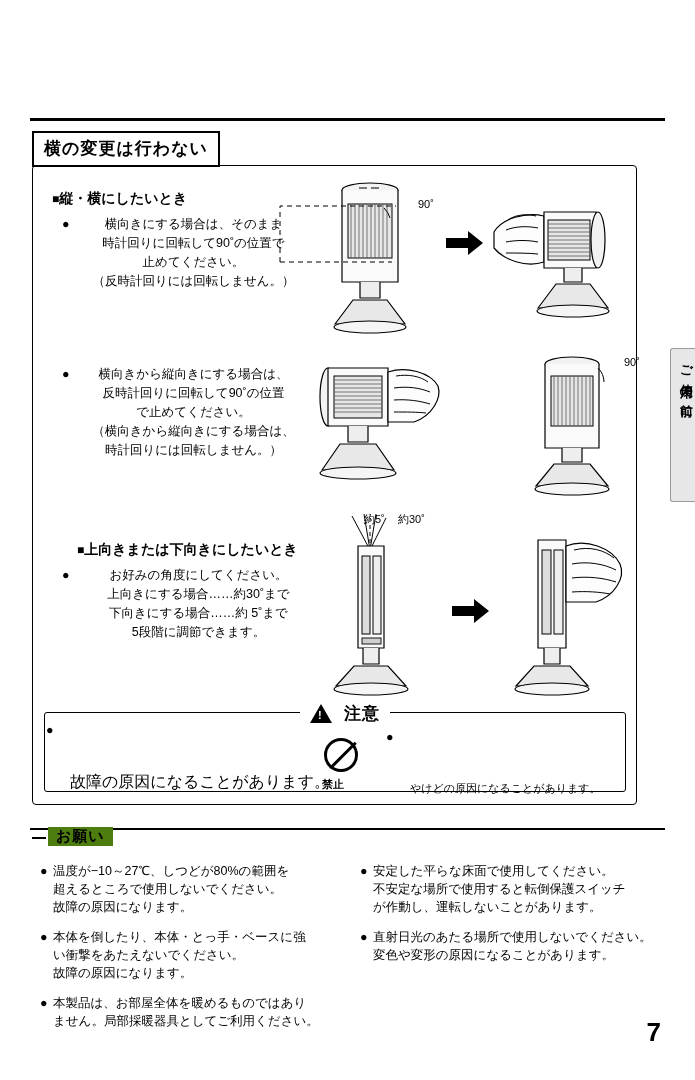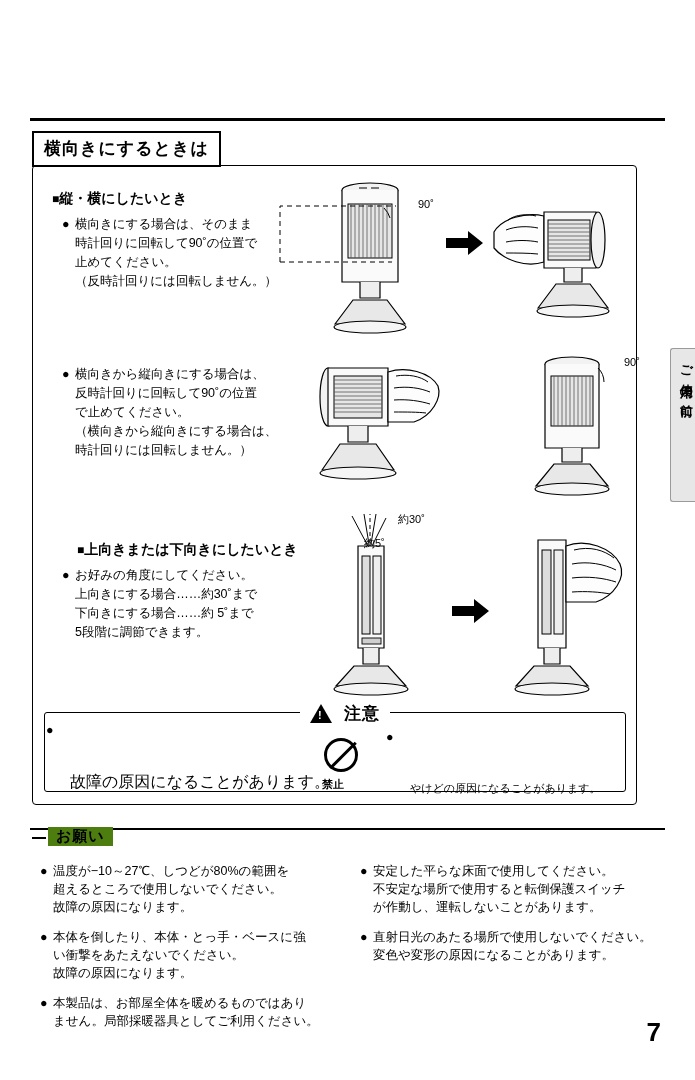--- a/index.html
+++ b/index.html
@@ -52,21 +52,21 @@
 
   
   .sub-head{
     position:absolute;font-size:14px;font-weight:bold;
   }
   .sub-head .sq{font-size:12px;}
   .bullet{
     position:absolute;font-size:12.5px;line-height:19px;
   }
   .bullet .dot{position:absolute;left:0;top:0;}
-  .bullet .txt{display:block;margin-left:13px;white-space:pre;}
+  .bullet .txt{display:block;margin-left:13px;white-space:pre;text-align:center;}
 
   
   .caution-box{
     position:absolute;left:44px;top:712px;width:582px;height:80px;
     border:1.5px solid #000;border-radius:3px;box-sizing:border-box;
   }
   .caution-head{
     position:absolute;left:300px;top:702px;
     background:#fff;padding:0 10px;
     font-size:17px;font-weight:bold;letter-spacing:1px;
@@ -131,21 +131,21 @@
   .ill{position:absolute;}
   .dim-label{position:absolute;font-size:11px;padding-left:24px;}
 </style>
 </head>
 <body>
 
 <div class="page">
 
   <div class="top-rule"></div>
 
-  <div class="sec-title">横向きにするときは</div>
+  <div class="sec-title">横の変更は行わない</div>
 
   <div class="main-box"></div>
 
   <div class="side-tab">
     <span>ご使用の前に</span>
   </div>
 
   <div class="sub-head" style="left:52px;top:190px;">
     <span class="sq">■</span><span>縦・横にしたいとき</span>
   </div>
@@ -323,21 +323,21 @@
       <rect x="44" y="48" width="8" height="78" fill="#ddd" stroke="#000" stroke-width="1"></rect>
       <rect x="55" y="48" width="8" height="78" fill="#eee" stroke="#000" stroke-width="1"></rect>
       <rect x="44" y="130" width="19" height="6" fill="#cfcfcf" stroke="#000" stroke-width="0.9"></rect>
 
       <path d="M45 140 L45 156 L61 156 L61 140" fill="#eee" stroke="#000" stroke-width="1.2"></path>
 
       <path d="M18 178 L36 158 L70 158 L88 178 Z" fill="#e8e8e8" stroke="#000" stroke-width="1.2"></path>
       <ellipse cx="53" cy="181" rx="37" ry="6" fill="#f5f5f5" stroke="#000" stroke-width="1.2"></ellipse>
     </svg>
   </div>
-  <div class="dim-label" style="left:340px;top:536px;">約5˚</div>
+  <div class="dim-label" style="left:340px;top:512px;">約5˚</div>
   <div class="dim-label" style="left:374px;top:512px;">約30˚</div>
 
   <div class="ill" style="left:452px;top:598px;">
     <svg width="38" height="26" viewBox="0 0 38 26">
       <path d="M0 8 L22 8 L22 1 L37 13 L22 25 L22 18 L0 18 Z" fill="#000"></path>
     </svg>
   </div>
 
   <div class="ill" style="left:508px;top:520px;">
     <svg width="130" height="178" viewBox="0 0 130 178">

